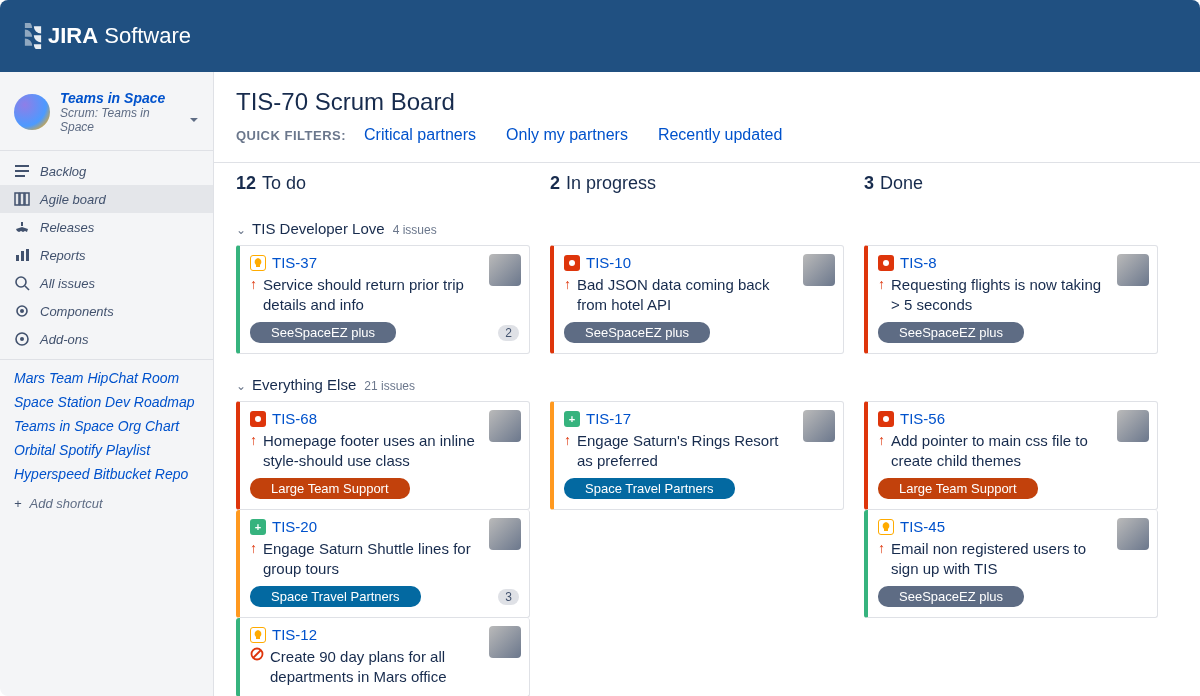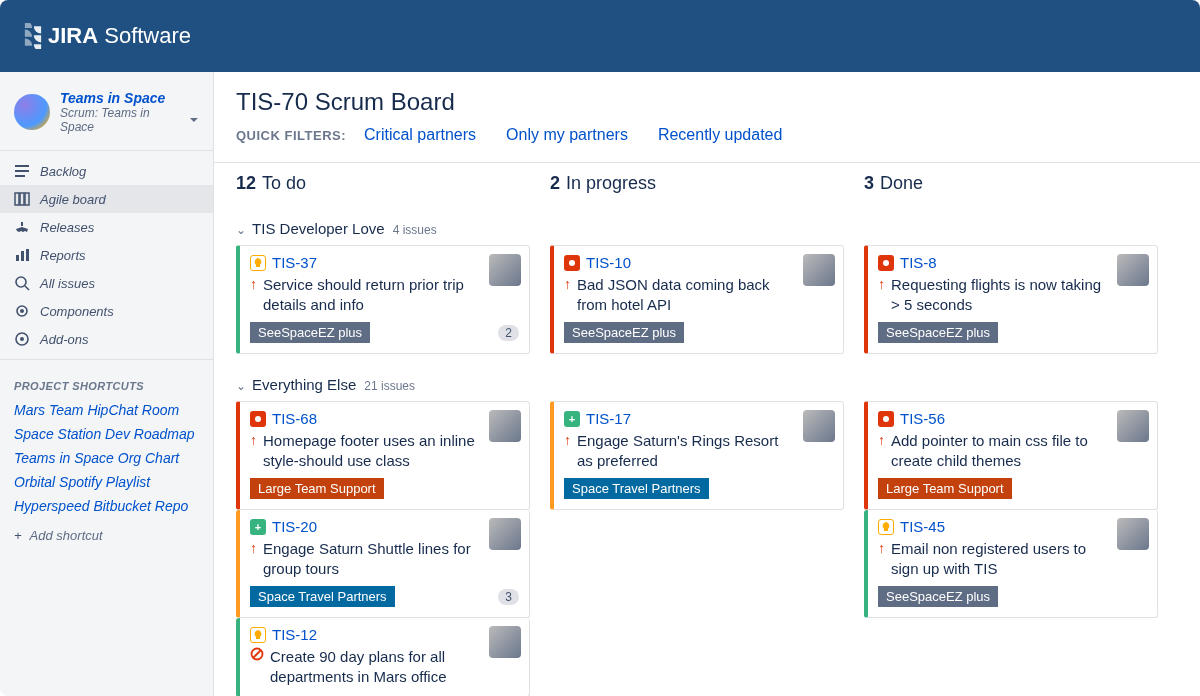--- a/index.html
+++ b/index.html
@@ -49,21 +49,21 @@
   .type-story { background: #36b37e; }
   .type-idea { background: #fff; border: 1px solid #ffab00; }
   .type-idea svg { color: #ffab00; }
   .key { color: #0052cc; font-size: 15px; font-weight: 500; }
   .assignee { width: 32px; height: 32px; border-radius: 4px; background: linear-gradient(135deg,#bababa,#6b778c); position: absolute; top: 8px; right: 8px; }
   .row2 { display: flex; align-items: flex-start; margin-top: 4px; }
   .priority { color: #de350b; margin-right: 6px; font-size: 14px; line-height: 18px; flex-shrink: 0; }
   .priority.block { color: #de350b; }
   .summary { font-size: 15px; color: #172b4d; line-height: 1.3; padding-right: 40px; }
   .row3 { display: flex; align-items: center; margin-top: 8px; }
-  .epic { display: inline-block; padding: 3px 8px; border-radius: 0; color: #fff; font-size: 13px; font-weight: 500; }
+  .epic { display: inline-block; padding: 3px 21px; border-radius: 10px; color: #fff; font-size: 13px; font-weight: 500; }
   .epic.grey { background: #5e6c84; }
   .epic.blue { background: #c2410c; }
   .epic.maroon { background: #0369a1; }
   .badge-count { margin-left: auto; background: #dfe1e6; color: #42526e; border-radius: 10px; font-size: 12px; padding: 1px 7px; }
 </style>
 </head>
 <body>
 
 <div class="header">
   <div class="logo">
@@ -152,21 +152,20 @@
           <span class="ico">
             <svg width="16" height="16" viewBox="0 0 16 16">
               <circle cx="8" cy="8" r="6" fill="none" stroke="#42526e" stroke-width="1.6"></circle>
               <circle cx="8" cy="8" r="2" fill="#42526e"></circle>
             </svg>
           </span>
           <span>Add-ons</span>
         </div>
       </div>
     <div class="sidebar-divider"></div>
-    <div class="section-label">PROJECT SHORTCUTS</div>
     <div id="shortcut-list">
         <div class="shortcut">Mars Team HipChat Room</div>
         <div class="shortcut">Space Station Dev Roadmap</div>
         <div class="shortcut">Teams in Space Org Chart</div>
         <div class="shortcut">Orbital Spotify Playlist</div>
         <div class="shortcut">Hyperspeed Bitbucket Repo</div>
       </div>
     <div class="add-shortcut">
       <span class="plus">+</span>
       <span>Add shortcut</span>

